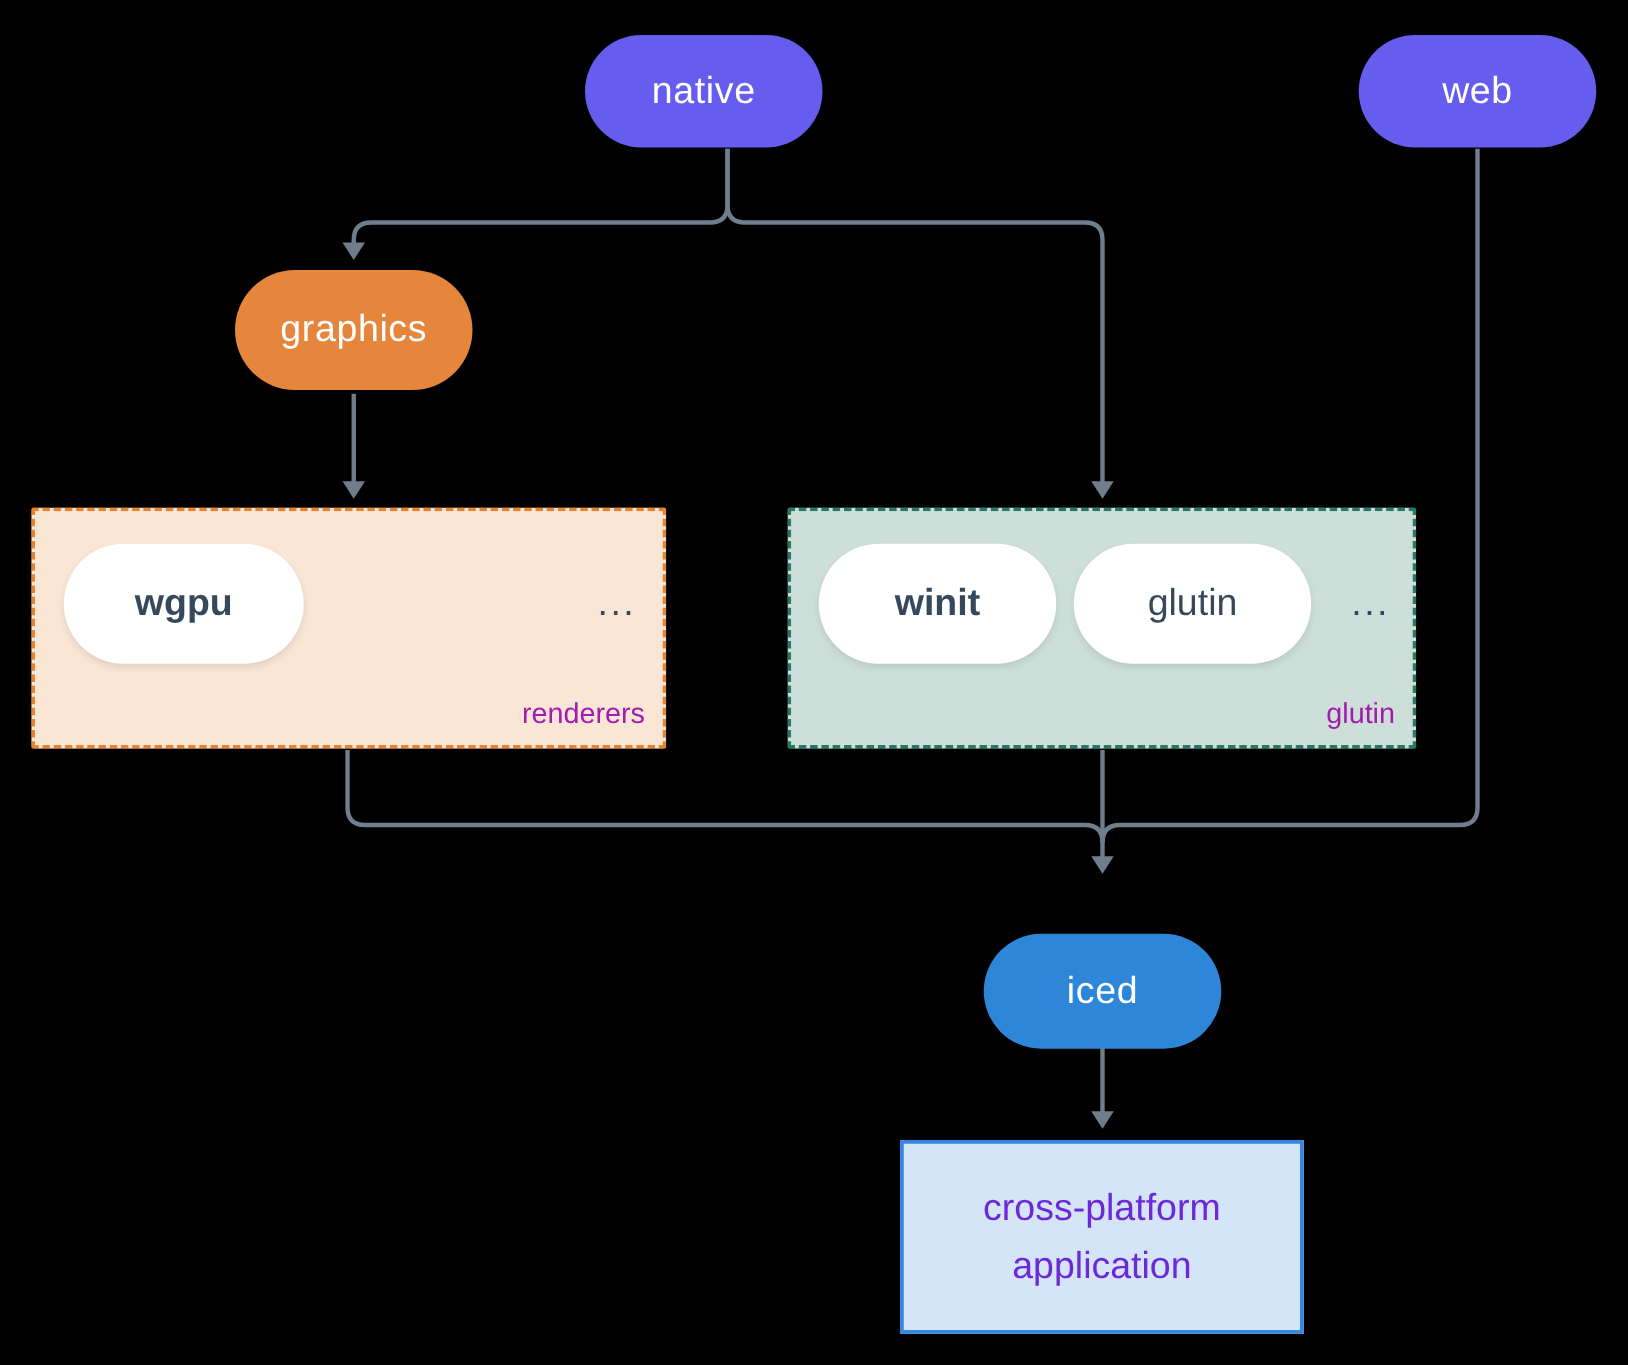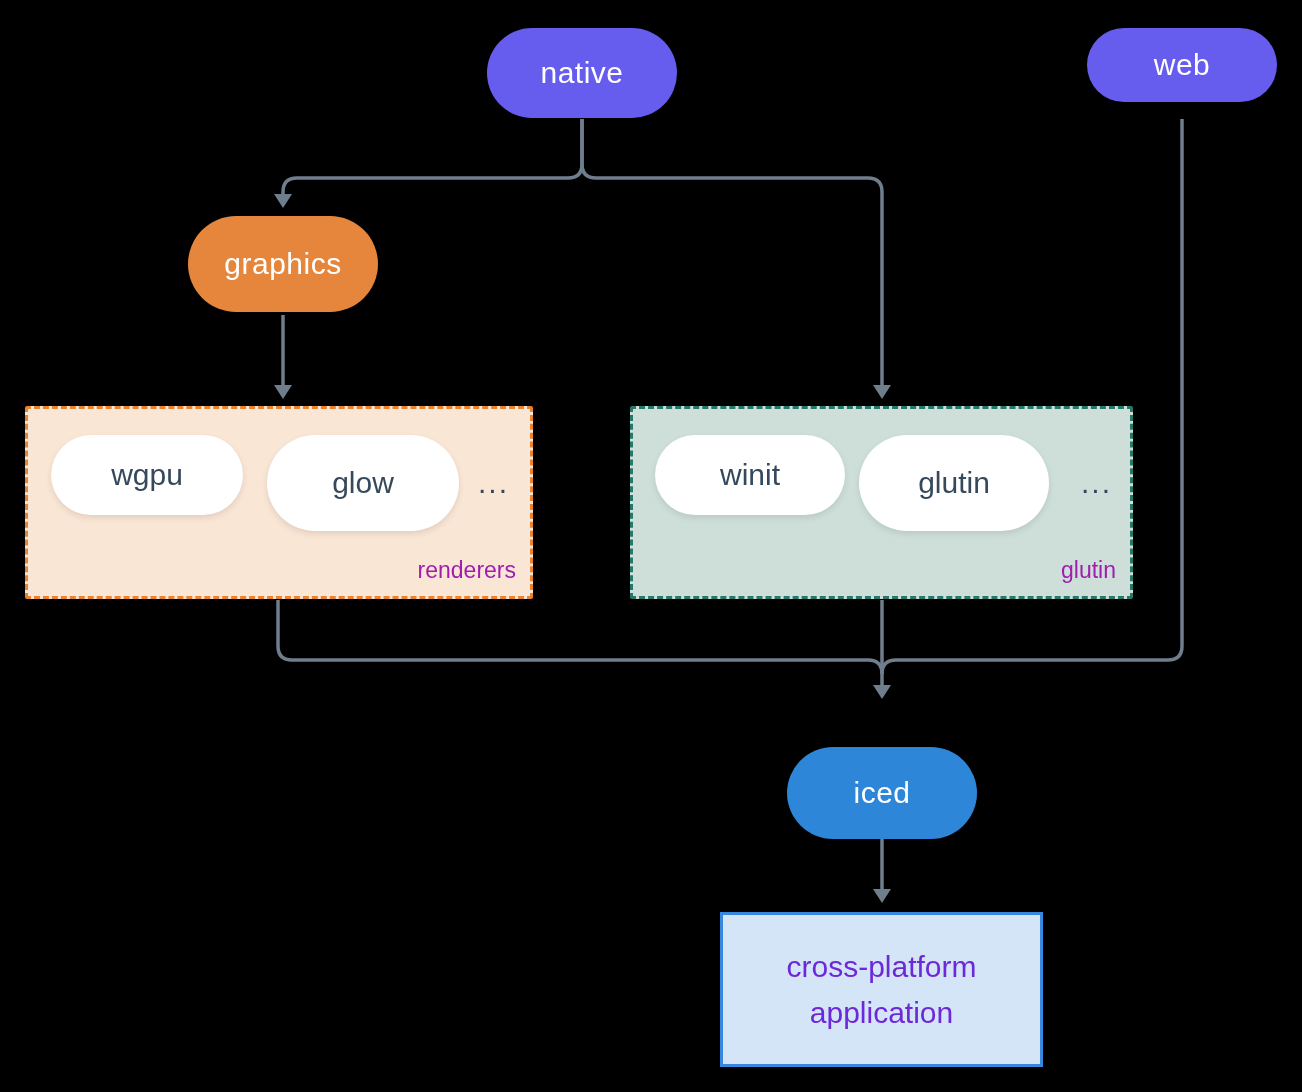--- a/index.html
+++ b/index.html
@@ -8,37 +8,37 @@
     font-family:"Liberation Sans","DejaVu Sans",sans-serif;
   }
   .edges{position:absolute;left:0;top:0;width:1302px;height:1092px;}
   .edges path{fill:none;stroke:#6F7E8D;stroke-width:3.5px;}
   .edges polygon{fill:#6F7E8D;stroke:none;}
 
   .pill{
     position:absolute;display:flex;align-items:center;justify-content:center;
     border-radius:999px;color:#fff;font-size:30px;letter-spacing:.5px;
   }
-  .pill-native{left:487px;top:28px;width:190px;height:90px;background:#665CEE;}
-  .pill-web{left:1087px;top:28px;width:190px;height:74px;background:#665CEE;}
+  .pill-native{left:468px;top:28px;width:190px;height:90px;background:#665CEE;}
+  .pill-web{left:1087px;top:28px;width:190px;height:90px;background:#665CEE;}
   .pill-graphics{left:188px;top:216px;width:190px;height:96px;background:#E5863C;}
   .pill-iced{left:787px;top:708px;width:190px;height:92px;background:#2E86D8;margin-top:39px;}
 
   .group{
     position:absolute;box-sizing:border-box;border:3px dashed;border-radius:2px;
   }
   .group-renderers{left:25px;top:406px;width:508px;height:193px;background:#FAE6D5;border-color:#E8842F;}
   .group-shells{left:630px;top:406px;width:503px;height:193px;background:#CEDFD9;border-color:#26786A;}
 
   .white-pill{
     position:absolute;display:flex;align-items:center;justify-content:center;
     background:#fff;border-radius:999px;color:#36495C;font-size:30px;
     box-shadow:0 3px 6px rgba(0,0,0,0.10);
   }
-  .wp-1{left:23px;top:26px;width:192px;height:80px;}
+  .wp-1{left:23px;top:26px;width:192px;height:96px;font-weight:bold;}
   .wp-2{left:239px;top:26px;width:192px;height:96px;}
   .group-shells .wp-1{left:22px;width:190px;}
   .group-shells .wp-2{left:226px;width:190px;}
   .ellipsis{
     position:absolute;top:26px;height:96px;display:flex;align-items:center;
     color:#36495C;font-size:30px;letter-spacing:2px;
   }
   .group-renderers .ellipsis{left:450px;}
   .group-shells .ellipsis{left:448px;}
   .group-label{
@@ -88,23 +88,20 @@
   </div>
 
   <div class="pill pill-graphics">
     <span>graphics</span>
   </div>
 
   <div class="group group-renderers">
     <div class="white-pill wp-1">
       <span>wgpu</span>
     </div>
-    <div class="white-pill wp-2">
-      <span>glow</span>
-    </div>
     <div class="ellipsis">...</div>
     <div class="group-label">renderers</div>
   </div>
 
   <div class="group group-shells">
     <div class="white-pill wp-1">
       <span>winit</span>
     </div>
     <div class="white-pill wp-2">
       <span>glutin</span>

